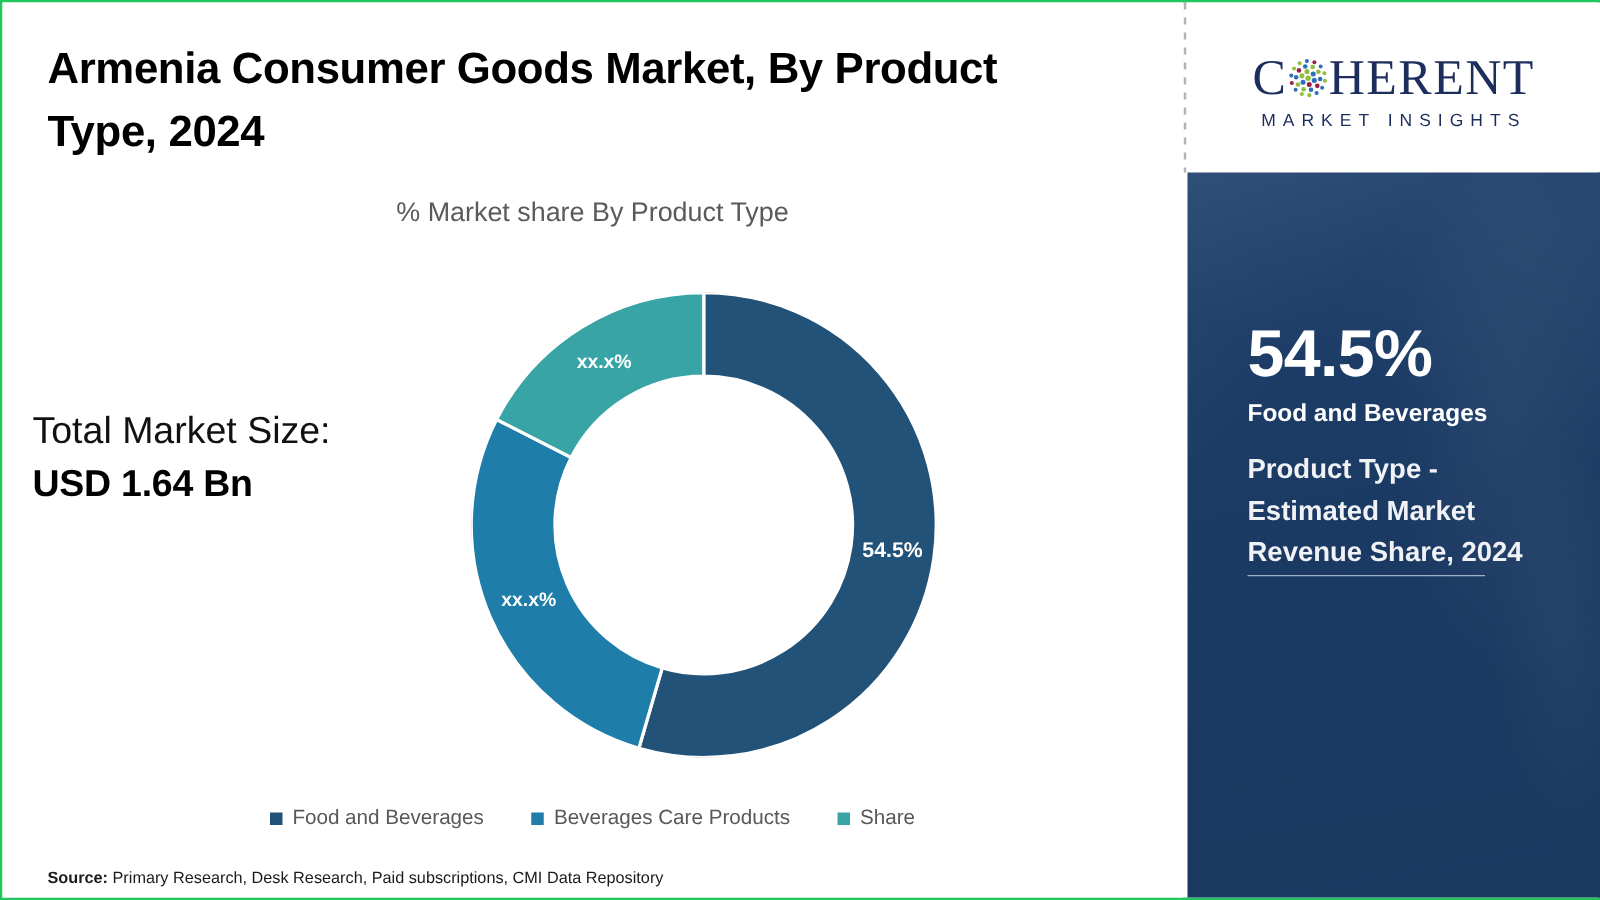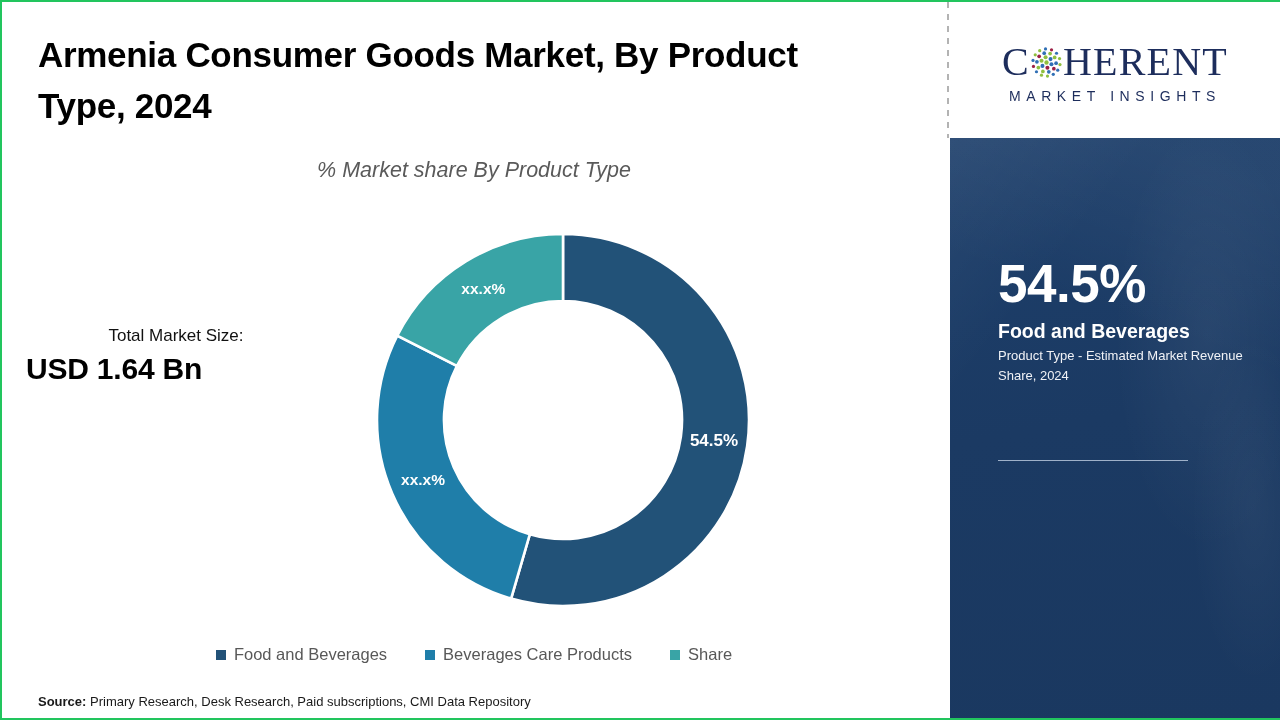--- a/index.html
+++ b/index.html
@@ -43,35 +43,33 @@
 
   #chart-subtitle {
     position: absolute;
     left: 0;
     top: 156px;
     width: 944px;
     text-align: center;
     font-size: 21.5px;
     color: #5a5a5a;
     font-weight: normal;
-    font-style: italic;
   }
 
   #total-market-block {
     position: absolute;
     left: 24px;
     top: 322px;
     width: 300px;
   }
   #total-market-label {
-    font-size: 17px;
+    font-size: 30px;
     color: #111111;
     font-weight: normal;
     line-height: 1.42;
-    text-align: center;
   }
   #total-market-value {
     font-size: 30px;
     color: #000000;
     font-weight: bold;
     line-height: 1.4;
     letter-spacing: -0.2px;
   }
 
   
@@ -224,25 +222,25 @@
     letter-spacing: -0.5px;
   }
   #stat-category {
     font-size: 19.5px;
     font-weight: bold;
     color: #ffffff;
     margin-top: 8px;
     line-height: 1.3;
   }
   #stat-desc {
-    font-size: 13px;
-    font-weight: normal;
+    font-size: 22px;
+    font-weight: bold;
     color: #f0f2f6;
     line-height: 1.52;
-    margin-top: 2px;
+    margin-top: 14px;
   }
   #stat-rule {
     position: absolute;
     left: 48px;
     top: 322px;
     width: 190px;
     height: 1px;
     background: #9fb1c9;
   }
 

